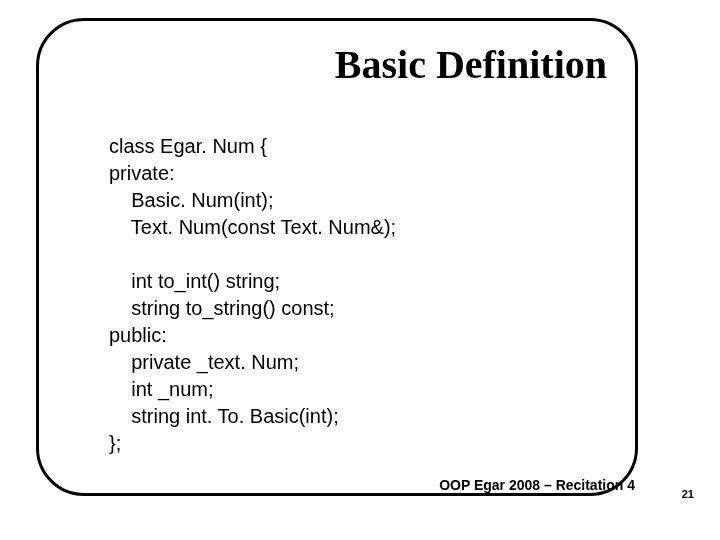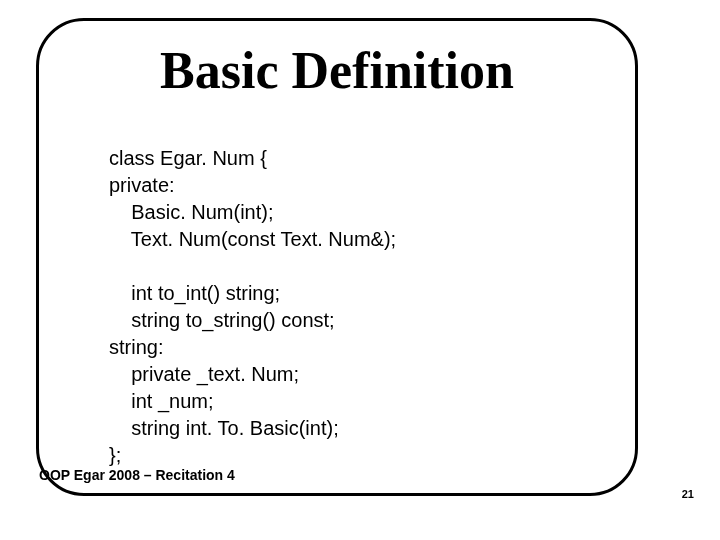--- a/index.html
+++ b/index.html
@@ -18,40 +18,40 @@
     left: 36px;
     width: 602px;
     height: 478px;
     border: 3px solid #000;
     border-radius: 48px;
     box-sizing: border-box;
     padding: 16px 28px 12px 28px;
   }
   .title {
     font-family: "Times New Roman", Times, serif;
-    font-size: 52px;
+    font-size: 40px;
     font-weight: bold;
-    text-align: center;
+    text-align: right;
     margin: 4px 0 18px 0;
     color: #000;
   }
   .code-block {
     font-family: Verdana, Arial, Helvetica, sans-serif;
     font-size: 20px;
     line-height: 1.35;
     color: #000;
     white-space: pre;
     margin-left: 42px;
   }
   .footer {
     position: absolute;
-    bottom: 10px;
+    bottom: 0;
     left: 0;
     width: 100%;
-    text-align: left;
+    text-align: right;
     font-family: Arial, Helvetica, sans-serif;
     font-size: 14px;
     font-weight: bold;
     color: #000;
   }
   .page-number {
     position: absolute;
     bottom: 40px;
     right: 26px;
     font-family: Arial, Helvetica, sans-serif;
@@ -66,21 +66,21 @@
 <div class="slide-frame">
   <div class="title">Basic Definition</div>
   <div class="code-block">
 <span>class Egar. Num {</span>
 <span>private:</span>
 <span>    Basic. Num(int);</span>
 <span>    Text. Num(const Text. Num&amp;);</span>
 <span></span>
 <span>    int to_int() string;</span>
 <span>    string to_string() const;</span>
-<span>string:</span>
+<span>public:</span>
 <span>    private _text. Num;</span>
 <span>    int _num;</span>
 <span>    string int. To. Basic(int);</span>
 <span>};</span>
 </div>
   <div class="footer">OOP Egar 2008 – Recitation 4</div>
 </div>
 
 <div class="page-number">21</div>
 

